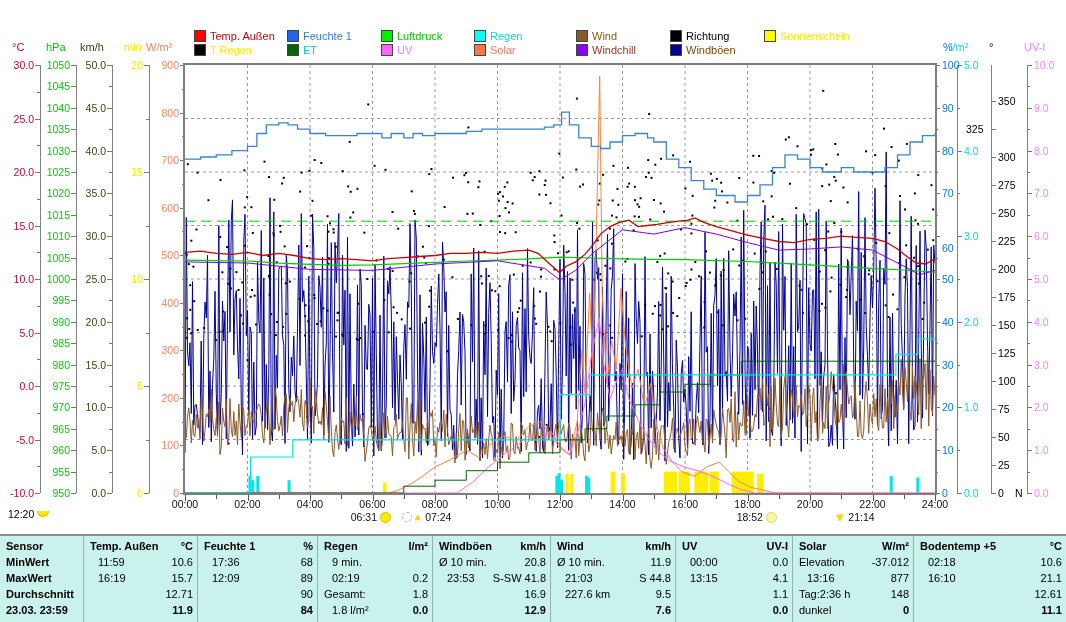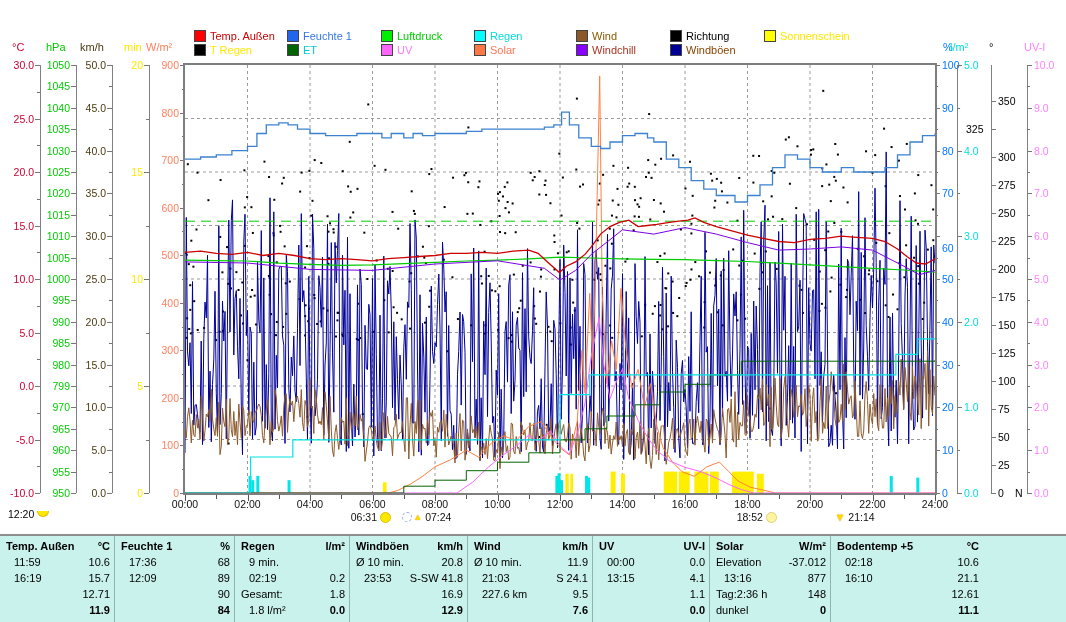--- a/index.html
+++ b/index.html
@@ -144,21 +144,21 @@
       <div class="tick-label" style="top: 279px; color: rgb(0, 204, 0); right: 996px;">1000</div>
       <div class="tick" style="top: 300.4px; width: 5px; left: 71px;"></div>
       <div class="tick-label" style="top: 300.4px; color: rgb(0, 204, 0); right: 996px;">995</div>
       <div class="tick" style="top: 321.8px; width: 5px; left: 71px;"></div>
       <div class="tick-label" style="top: 321.8px; color: rgb(0, 204, 0); right: 996px;">990</div>
       <div class="tick" style="top: 343.2px; width: 5px; left: 71px;"></div>
       <div class="tick-label" style="top: 343.2px; color: rgb(0, 204, 0); right: 996px;">985</div>
       <div class="tick" style="top: 364.6px; width: 5px; left: 71px;"></div>
       <div class="tick-label" style="top: 364.6px; color: rgb(0, 204, 0); right: 996px;">980</div>
       <div class="tick" style="top: 386px; width: 5px; left: 71px;"></div>
-      <div class="tick-label" style="top: 386px; color: rgb(0, 204, 0); right: 996px;">799</div>
+      <div class="tick-label" style="top: 386px; color: rgb(0, 204, 0); right: 996px;">975</div>
       <div class="tick" style="top: 407.4px; width: 5px; left: 71px;"></div>
       <div class="tick-label" style="top: 407.4px; color: rgb(0, 204, 0); right: 996px;">970</div>
       <div class="tick" style="top: 428.8px; width: 5px; left: 71px;"></div>
       <div class="tick-label" style="top: 428.8px; color: rgb(0, 204, 0); right: 996px;">965</div>
       <div class="tick" style="top: 450.2px; width: 5px; left: 71px;"></div>
       <div class="tick-label" style="top: 450.2px; color: rgb(0, 204, 0); right: 996px;">960</div>
       <div class="tick" style="top: 471.6px; width: 5px; left: 71px;"></div>
       <div class="tick-label" style="top: 471.6px; color: rgb(0, 204, 0); right: 996px;">955</div>
       <div class="tick" style="top: 493px; width: 5px; left: 71px;"></div>
       <div class="tick-label" style="top: 493px; color: rgb(0, 204, 0); right: 996px;">950</div>
@@ -917,20 +917,37 @@
       <div class="marker" style="left: 834.438px;">
         <span class="arrow" style="font-size: 11px;">▼</span>
         <span>21:14</span>
       </div>
     </div>
   <div id="bottom-left-marker">
     <span>12:20</span>
     <span class="half-moon"></span>
   </div>
   <div id="stats-table">
+      <div class="tcol" style="width: 83px;">
+        <div class="trow b">
+          <span class="l">Sensor</span>
+        </div>
+        <div class="trow b">
+          <span class="l">MinWert</span>
+        </div>
+        <div class="trow b">
+          <span class="l">MaxWert</span>
+        </div>
+        <div class="trow b">
+          <span class="l">Durchschnitt</span>
+        </div>
+        <div class="trow b">
+          <span class="l">23.03. 23:59</span>
+        </div>
+      </div>
       <div class="tcol" style="width: 114px;">
         <div class="trow b">
           <span class="l">Temp. Außen</span>
           <span class="r">°C</span>
         </div>
         <div class="trow">
           <span class="l" style="padding-left: 8px;">11:59</span>
           <span class="r">10.6</span>
         </div>
         <div class="trow">
@@ -1016,21 +1033,21 @@
         <div class="trow b">
           <span class="l">Wind</span>
           <span class="r">km/h</span>
         </div>
         <div class="trow">
           <span class="l" style="padding-left: 0px;">Ø 10 min.</span>
           <span class="r">11.9</span>
         </div>
         <div class="trow">
           <span class="l" style="padding-left: 8px;">21:03</span>
-          <span class="r">S 24.1</span>
+          <span class="r">S 44.8</span>
         </div>
         <div class="trow">
           <span class="l" style="padding-left: 8px;">227.6 km</span>
           <span class="r">9.5</span>
         </div>
         <div class="trow b">
           <span class="l" style="padding-left: 0px; font-weight: normal;"></span>
           <span class="r">7.6</span>
         </div>
       </div>

